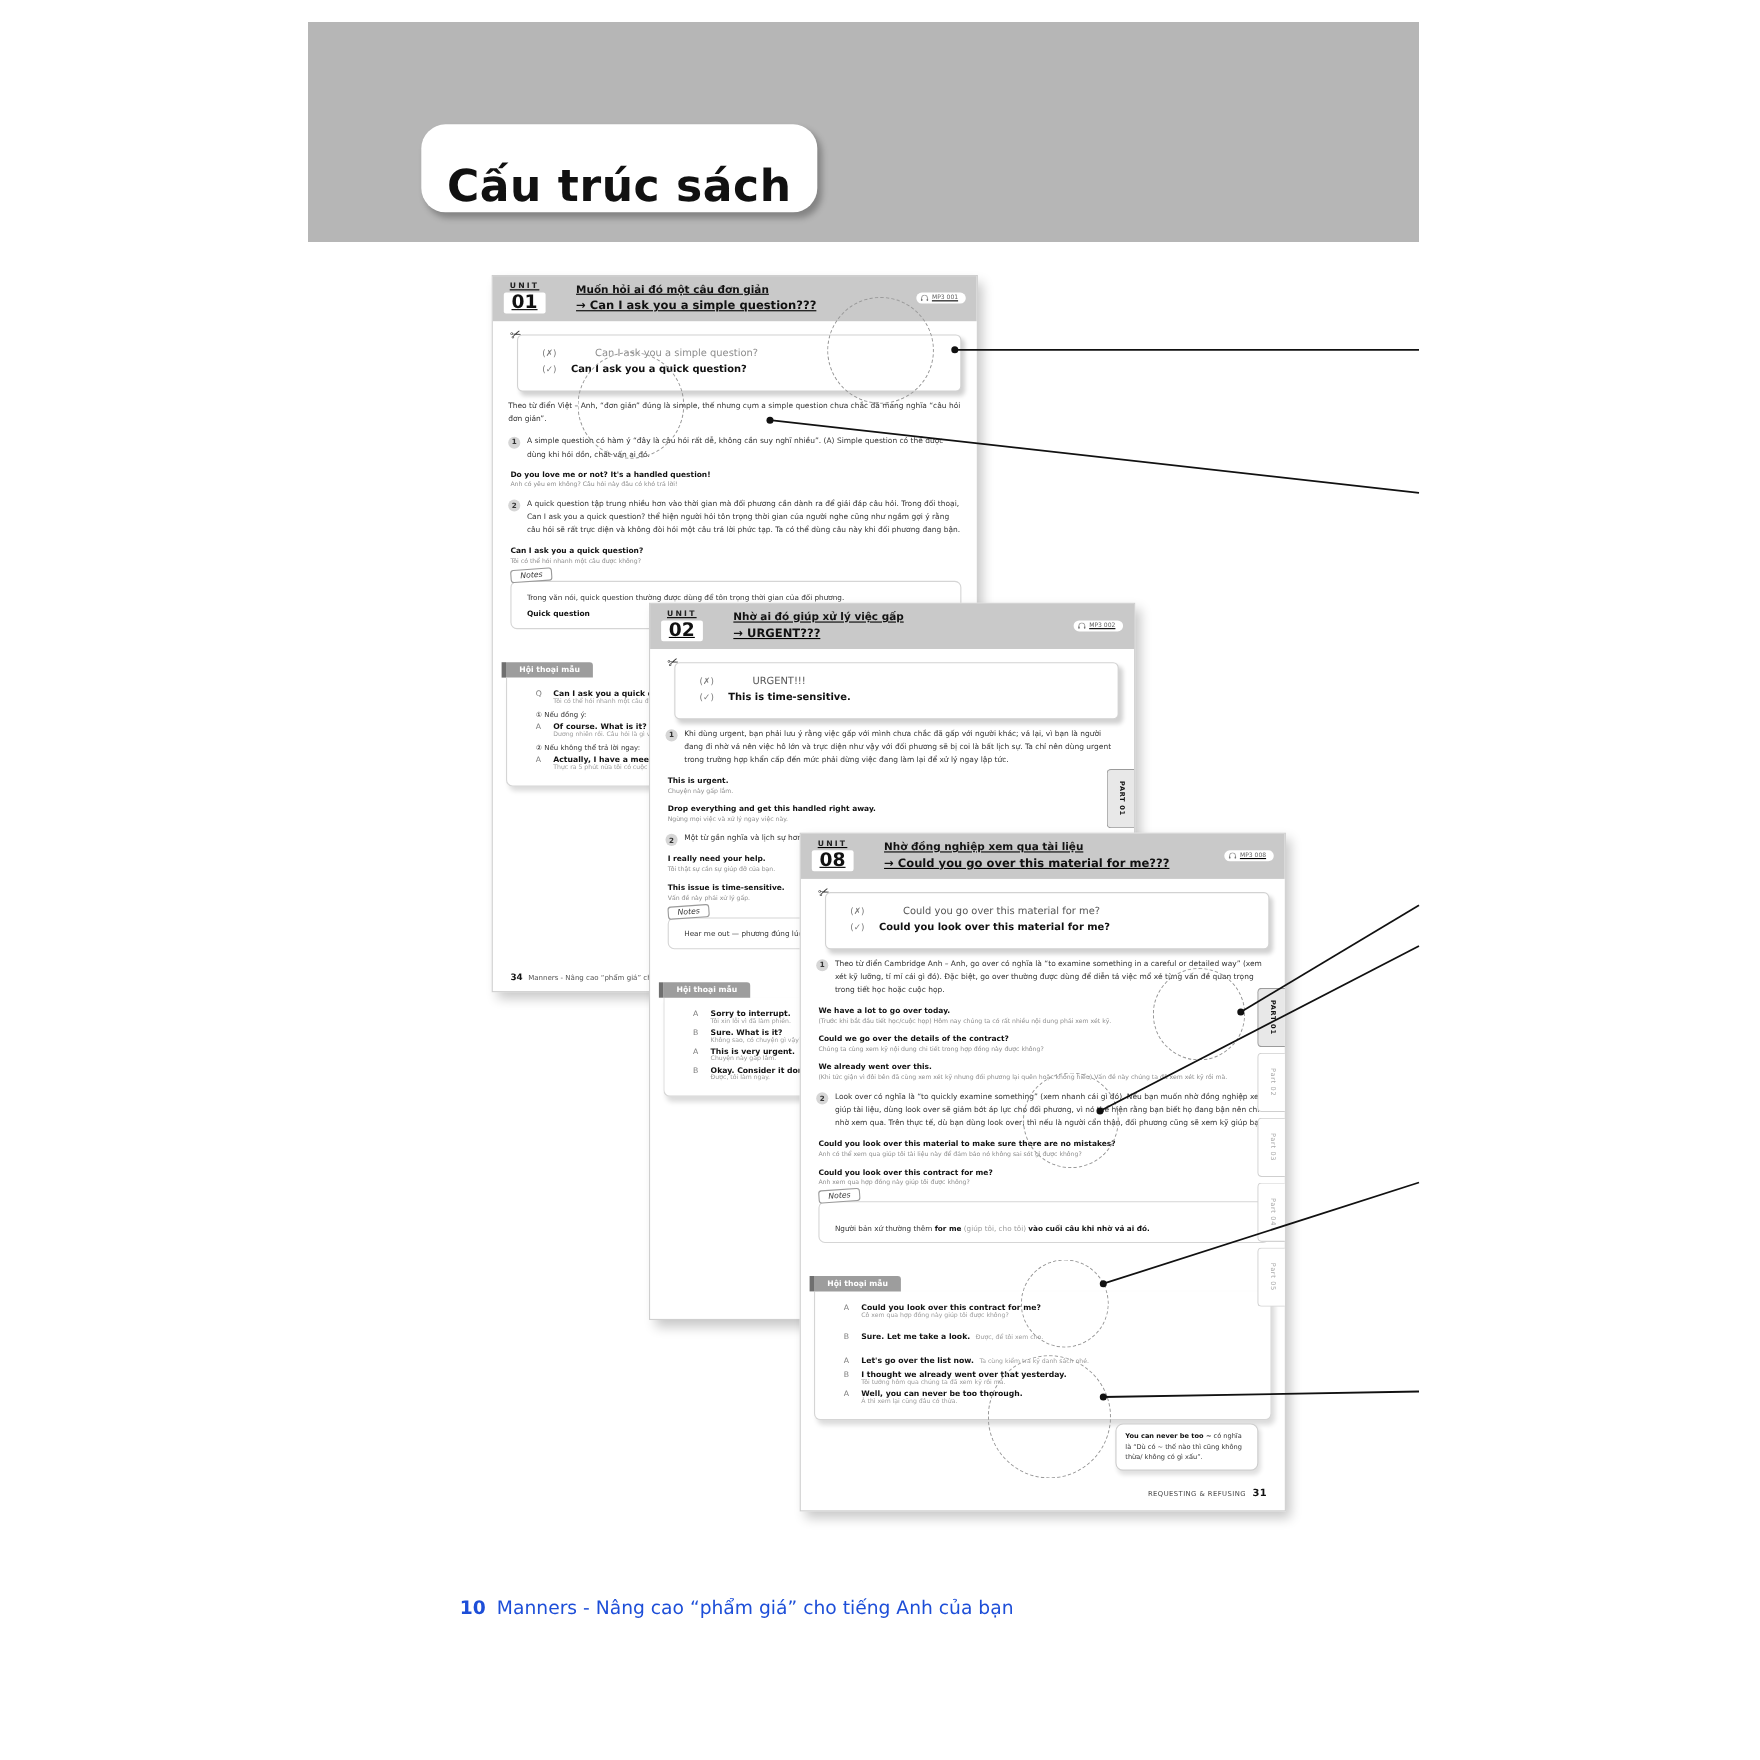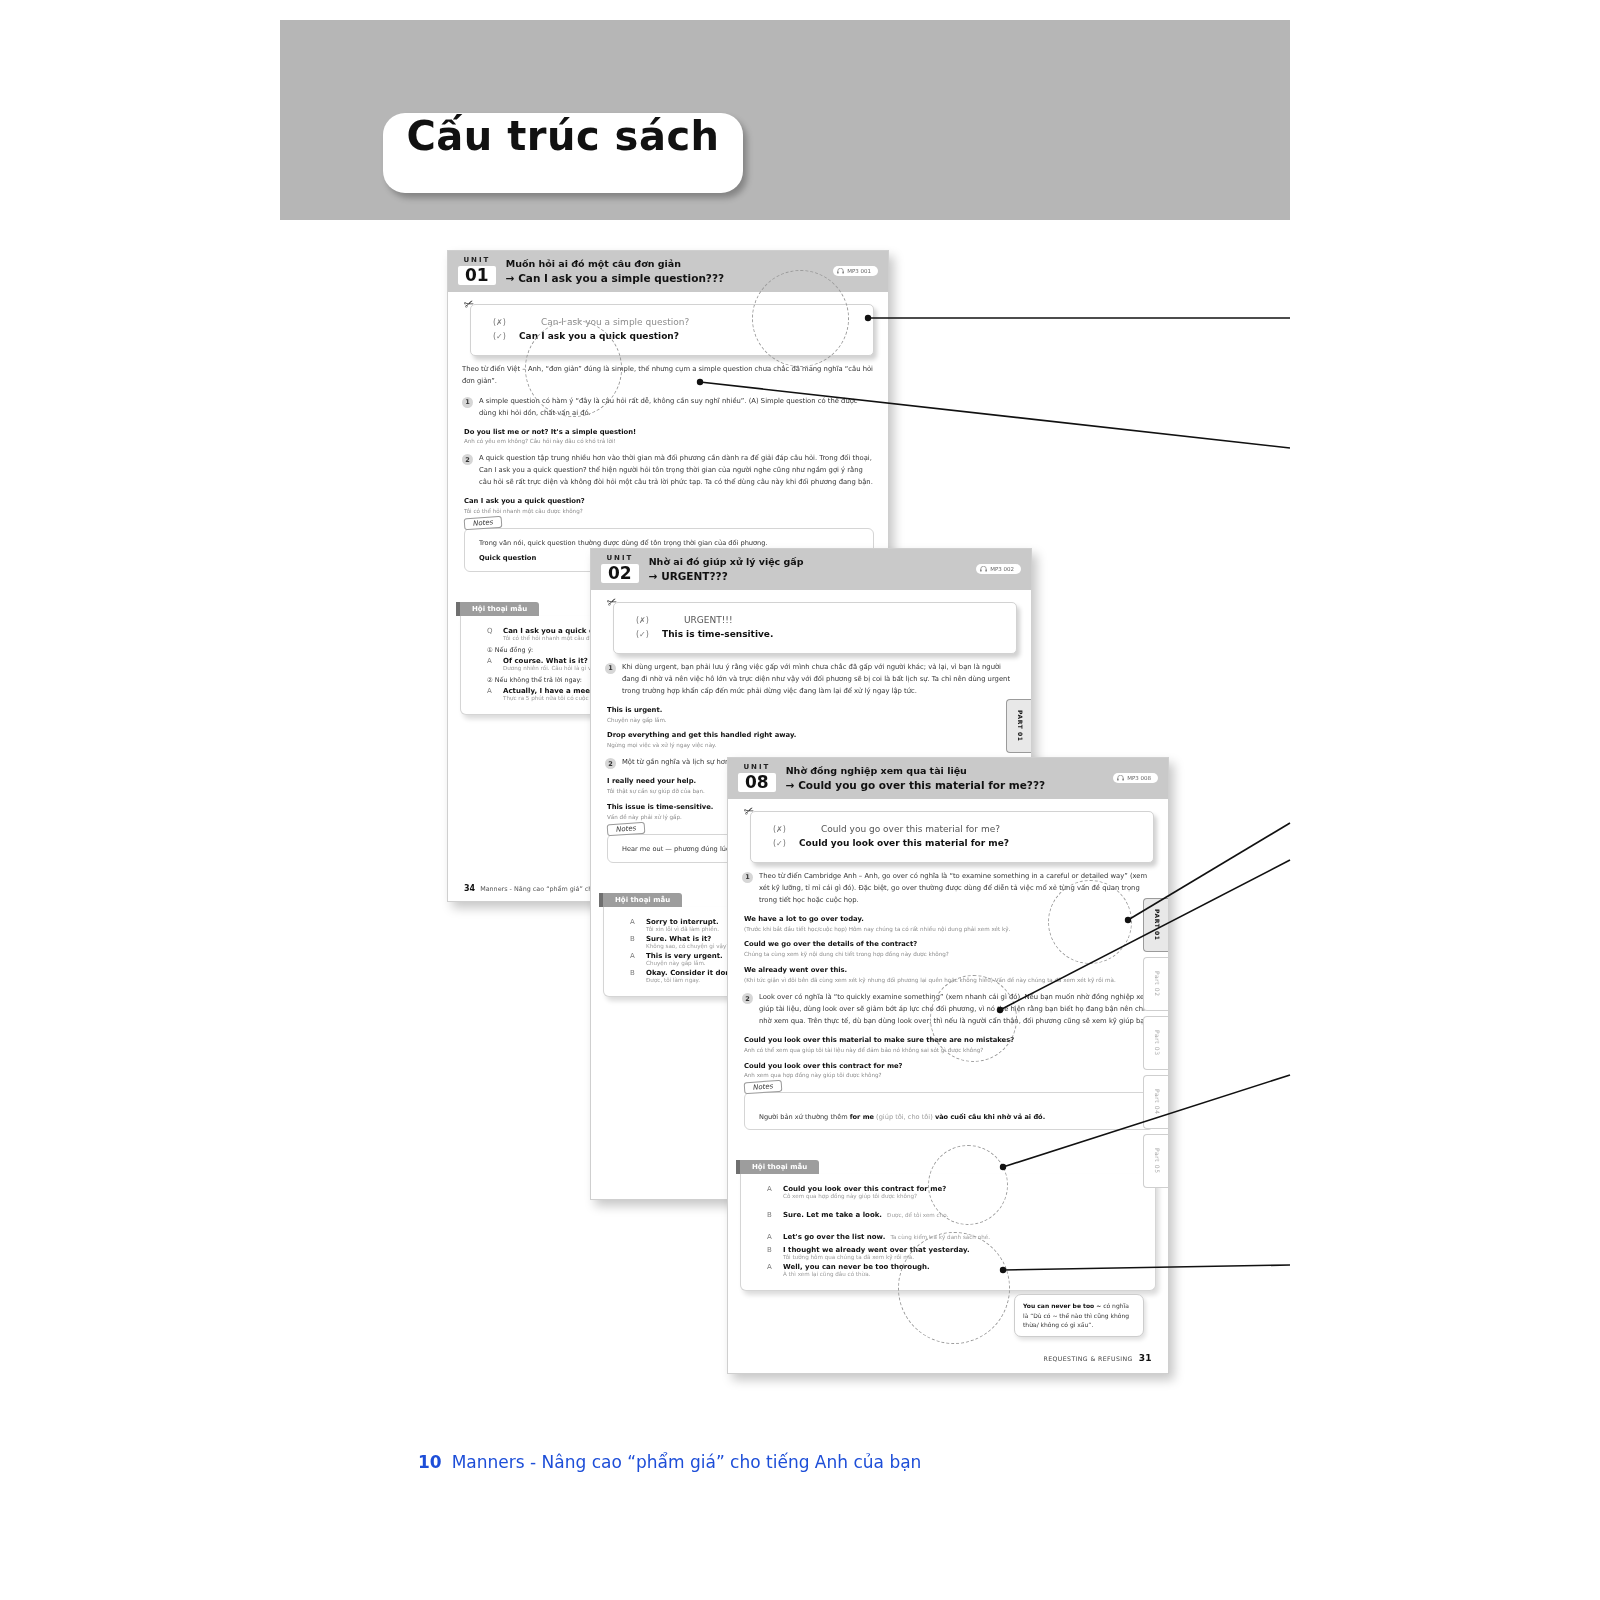--- a/index.html
+++ b/index.html
@@ -10,35 +10,35 @@
   }
   
   .header-band{
     position:absolute;left:280px;top:20px;width:1010px;height:200px;
     background:#b6b6b6;
   }
   .title-pill{
     position:absolute;left:383px;top:113px;width:360px;height:80px;
     background:#ffffff;border-radius:22px;
     box-shadow:4px 5px 6px rgba(0,0,0,.28);
-    display:flex;align-items:flex-start;justify-content:center;
+    display:flex;align-items:flex-end;justify-content:center;
   }
   .title-pill span{
     font-size:40px;font-weight:700;color:#111;letter-spacing:.5px;
   }
 
   
   .page-card{
     position:absolute;background:#fff;border:1px solid #cfcfcf;
     box-shadow:5px 6px 10px rgba(0,0,0,.22);
     overflow:hidden;
   }
   .unit-head{
-    background:#c9c9c9;display:flex;align-items:center;gap:10px;
-    padding:6px 10px;position:relative;
+    background:#c9c9c9;display:flex;align-items:center;gap:28px;
+    padding:6px 10px;position:relative;text-decoration:underline;
   }
   .unit-badge{
     display:flex;flex-direction:column;align-items:center;line-height:1;
   }
   .unit-word{font-size:7px;letter-spacing:2px;color:#222;font-weight:600;}
   .unit-num{
     background:#fff;color:#111;font-size:17px;font-weight:800;
     padding:1px 7px;border-radius:2px;margin-top:2px;
   }
   .unit-titles{flex:1;}
@@ -207,21 +207,21 @@
     </div>
   </div>
 
   <div class="lead">Theo từ điển Việt – Anh, “đơn giản” đúng là simple, thế nhưng cụm a simple question chưa chắc đã mang nghĩa “câu hỏi đơn giản”.</div>
 
   <div class="para">
     <div class="pnum">1</div>
     <div class="ptext">A simple question có hàm ý “đây là câu hỏi rất dễ, không cần suy nghĩ nhiều”. (A) Simple question có thể được dùng khi hỏi dồn, chất vấn ai đó.</div>
   </div>
   <div class="ex-line">
-    <div class="ex-en">Do you list me or not? It's a simple question!</div>
+    <div class="ex-en">Do you love me or not? It's a handled question!</div>
     <div class="ex-vi">Anh có yêu em không? Câu hỏi này đâu có khó trả lời!</div>
   </div>
 
   <div class="para">
     <div class="pnum">2</div>
     <div class="ptext">A quick question tập trung nhiều hơn vào thời gian mà đối phương cần dành ra để giải đáp câu hỏi. Trong đối thoại, Can I ask you a quick question? thể hiện người hỏi tôn trọng thời gian của người nghe cũng như ngầm gợi ý rằng câu hỏi sẽ rất trực diện và không đòi hỏi một câu trả lời phức tạp. Ta có thể dùng câu này khi đối phương đang bận.</div>
   </div>
   <div class="ex-line">
     <div class="ex-en">Can I ask you a quick question?</div>
     <div class="ex-vi">Tôi có thể hỏi nhanh một câu được không?</div>

